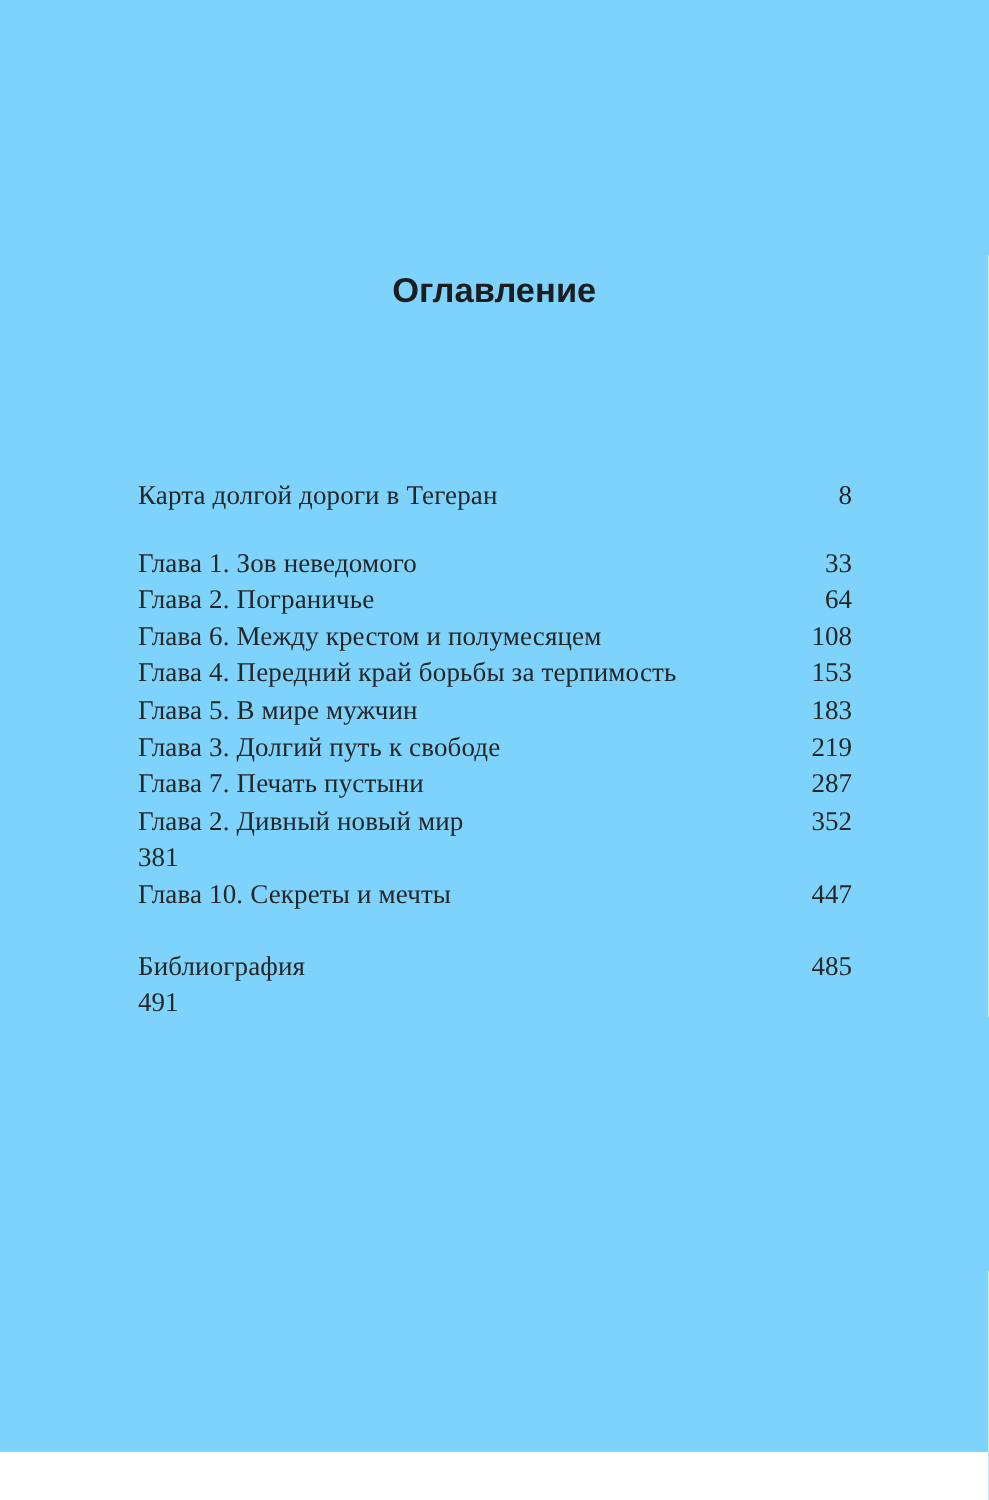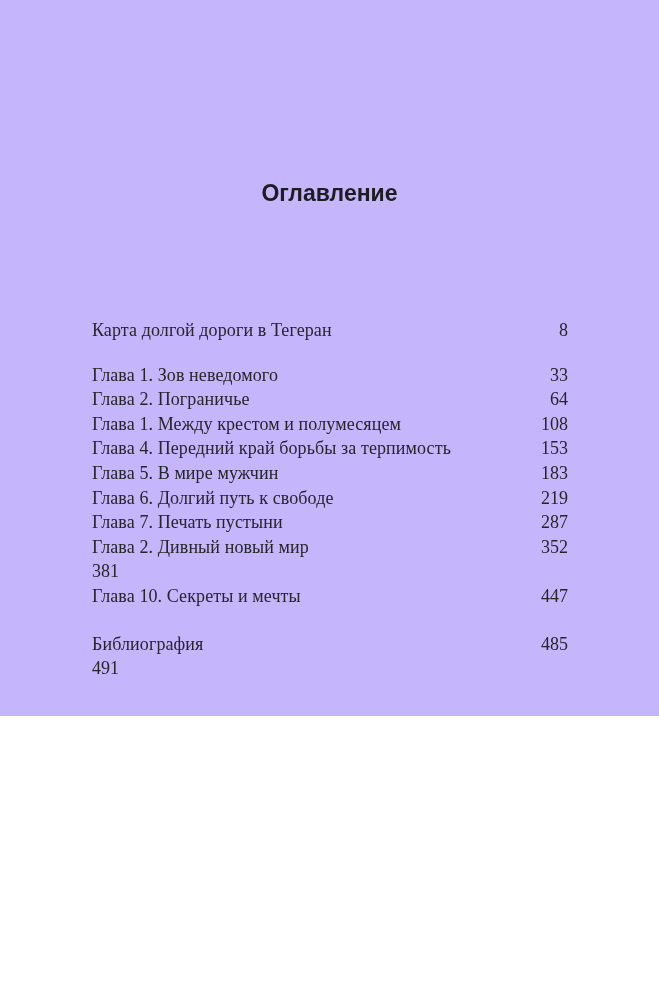--- a/index.html
+++ b/index.html
@@ -3,22 +3,22 @@
 <meta charset="utf-8">
 <style>
   html, body {
     margin: 0;
     padding: 0;
     background: #ffffff;
   }
   .page {
     position: relative;
     width: 659px;
-    height: 716px;
-    background: #c4b5fd;
+    height: 968px;
+    background: #7dd3fc;
     overflow: hidden;
     font-family: "Liberation Serif", "DejaVu Serif", serif;
     color: #262626;
   }
   .title {
     position: absolute;
     top: 181px;
     left: 0;
     width: 100%;
     margin: 0;
@@ -72,33 +72,33 @@
       <div class="toc-group">
         <div class="toc-row">
     <span class="toc-label">Глава 1. Зов неведомого</span>
     <span class="toc-page">33</span>
   </div>
         <div class="toc-row">
     <span class="toc-label">Глава 2. Пограничье</span>
     <span class="toc-page">64</span>
   </div>
         <div class="toc-row">
-    <span class="toc-label">Глава 1. Между крестом и полумесяцем</span>
+    <span class="toc-label">Глава 6. Между крестом и полумесяцем</span>
     <span class="toc-page">108</span>
   </div>
         <div class="toc-row">
     <span class="toc-label">Глава 4. Передний край борьбы за терпимость</span>
     <span class="toc-page">153</span>
   </div>
         <div class="toc-row">
     <span class="toc-label">Глава 5. В мире мужчин</span>
     <span class="toc-page">183</span>
   </div>
         <div class="toc-row">
-    <span class="toc-label">Глава 6. Долгий путь к свободе</span>
+    <span class="toc-label">Глава 3. Долгий путь к свободе</span>
     <span class="toc-page">219</span>
   </div>
         <div class="toc-row">
     <span class="toc-label">Глава 7. Печать пустыни</span>
     <span class="toc-page">287</span>
   </div>
         <div class="toc-row">
     <span class="toc-label">Глава 2. Дивный новый мир</span>
     <span class="toc-page">352</span>
   </div>

